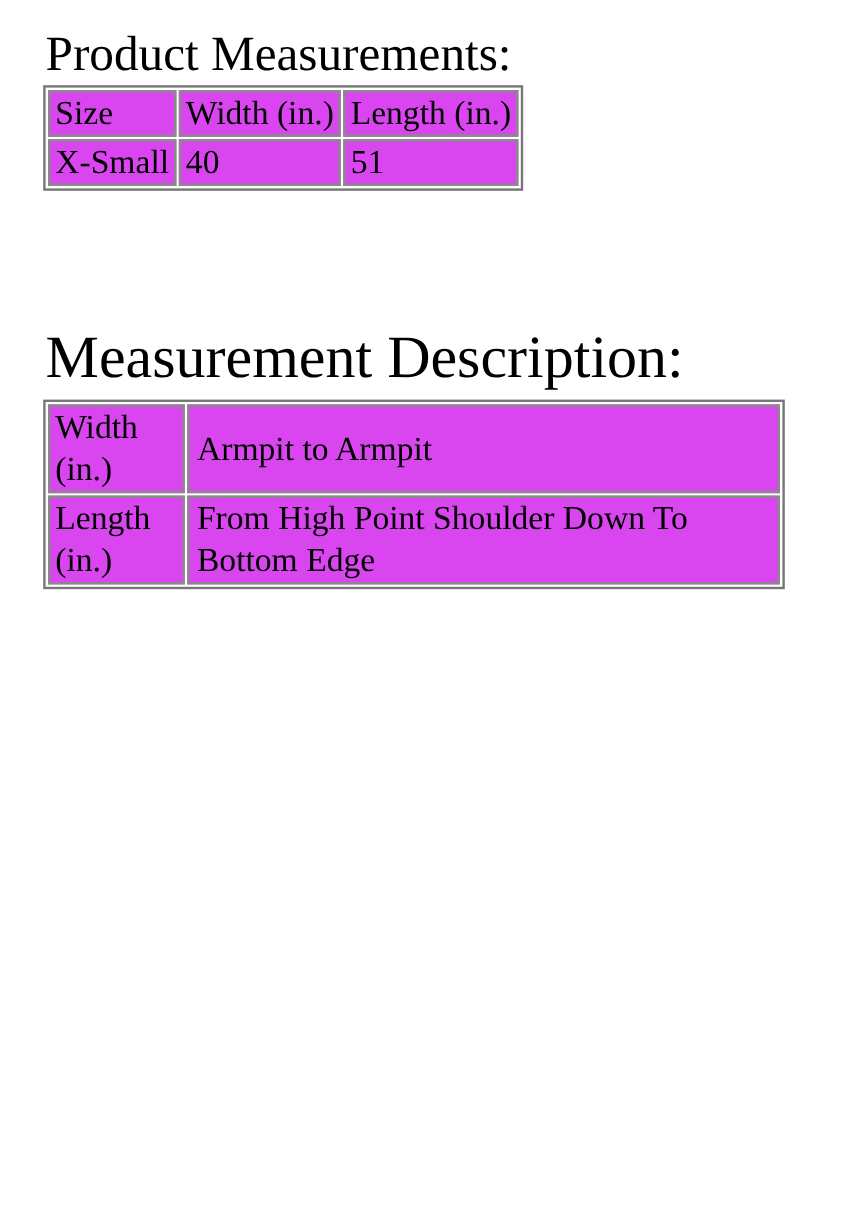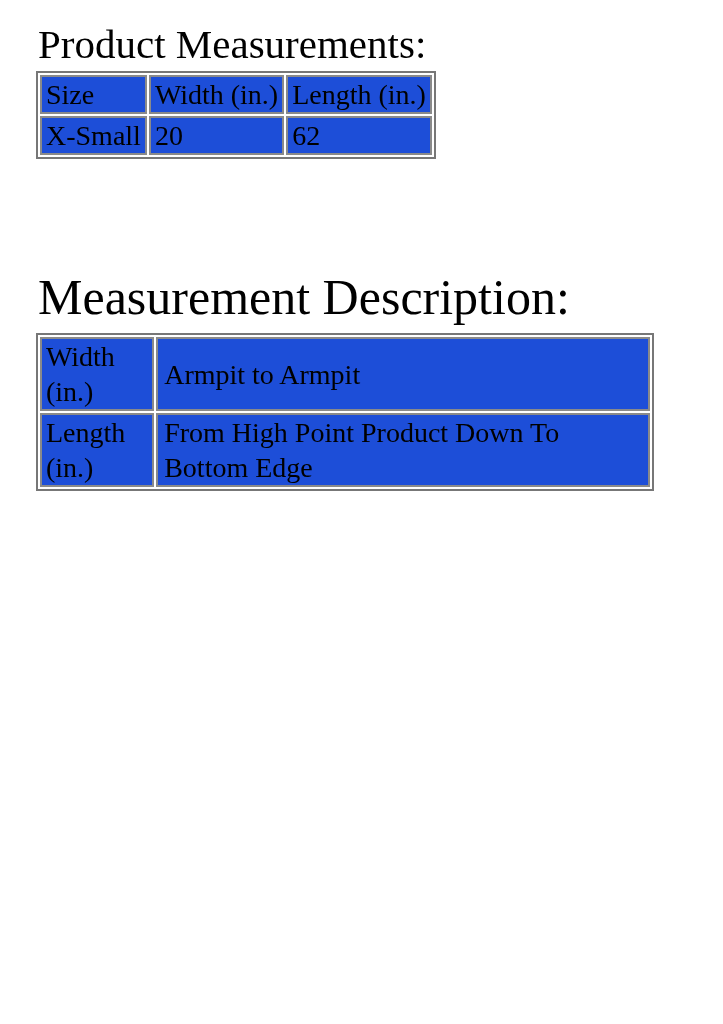--- a/index.html
+++ b/index.html
@@ -43,21 +43,21 @@
     background: #ffffff;
     table-layout: fixed;
     margin-left: -2px; 
   }
   table.meas-table td {
     border: 2px solid #8a8a8a;
     padding: 0 4px;
     font-size: 28px;
     line-height: 35px;
     vertical-align: middle;
-    background: #1d4ed8;
+    background: #d946ef;
     overflow: hidden;
     white-space: nowrap;
   }
   
   table.product td { height: 32px; }
   
   table.description td {
     height: 68px;
     white-space: normal;
   }
@@ -80,38 +80,38 @@
       <col style="width:141px">
     </colgroup>
     <tbody>
       <tr>
         <td>Size</td>
         <td>Width (in.)</td>
         <td>Length (in.)</td>
       </tr>
       <tr>
         <td>X-Small</td>
-        <td>20</td>
-        <td>62</td>
+        <td>40</td>
+        <td>51</td>
       </tr>
     </tbody>
   </table>
 
   <h1 class="section-title second">Measurement Description:</h1>
 
   <table class="meas-table description">
     <colgroup>
       <col style="width:116px">
       <col style="width:521px">
     </colgroup>
     <tbody>
       <tr>
         <td>Width (in.)</td>
         <td class="desc-cell">Armpit to Armpit</td>
       </tr>
       <tr>
         <td>Length (in.)</td>
-        <td class="desc-cell">From High Point Product Down To Bottom Edge</td>
+        <td class="desc-cell">From High Point Shoulder Down To Bottom Edge</td>
       </tr>
     </tbody>
   </table>
 
 </div>
 
 </body></html>

